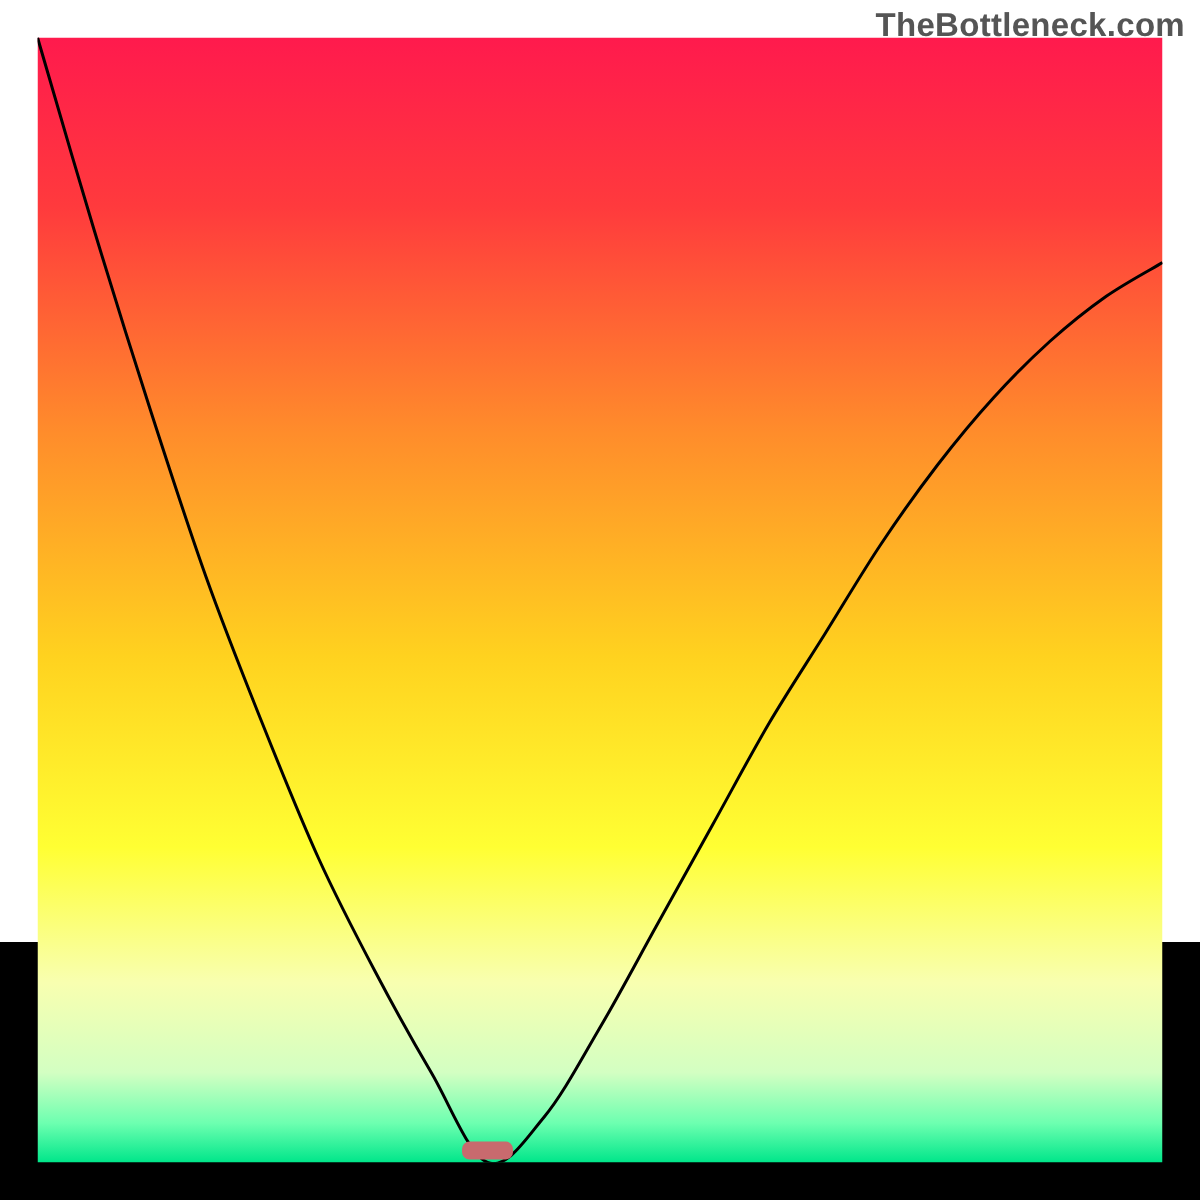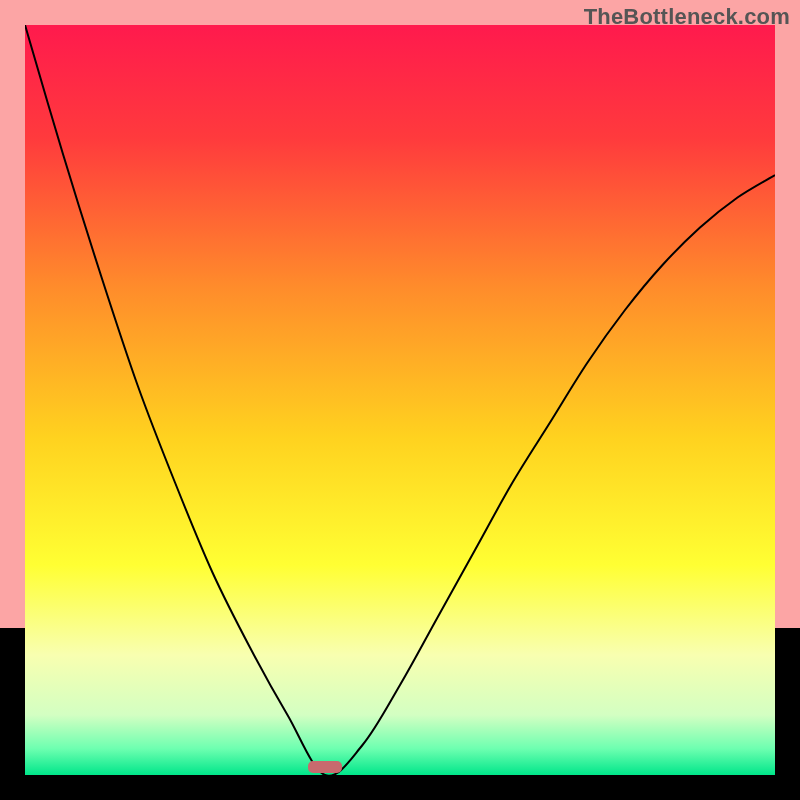--- a/index.html
+++ b/index.html
@@ -10,21 +10,21 @@
     overflow: hidden;
     background: #000;
     font-family: Arial, Helvetica, sans-serif;
   }
   .frame {
     position: absolute;
     left: 0;
     top: 0;
     width: 800px;
     height: 628px;
-    background: #fca5a5;
+    background: #ffffff;
   }
   .watermark {
     position: absolute;
     top: 4px;
     right: 10px;
     font-size: 22px;
     font-weight: bold;
     color: #555;
     letter-spacing: 0.2px;
     z-index: 20;

